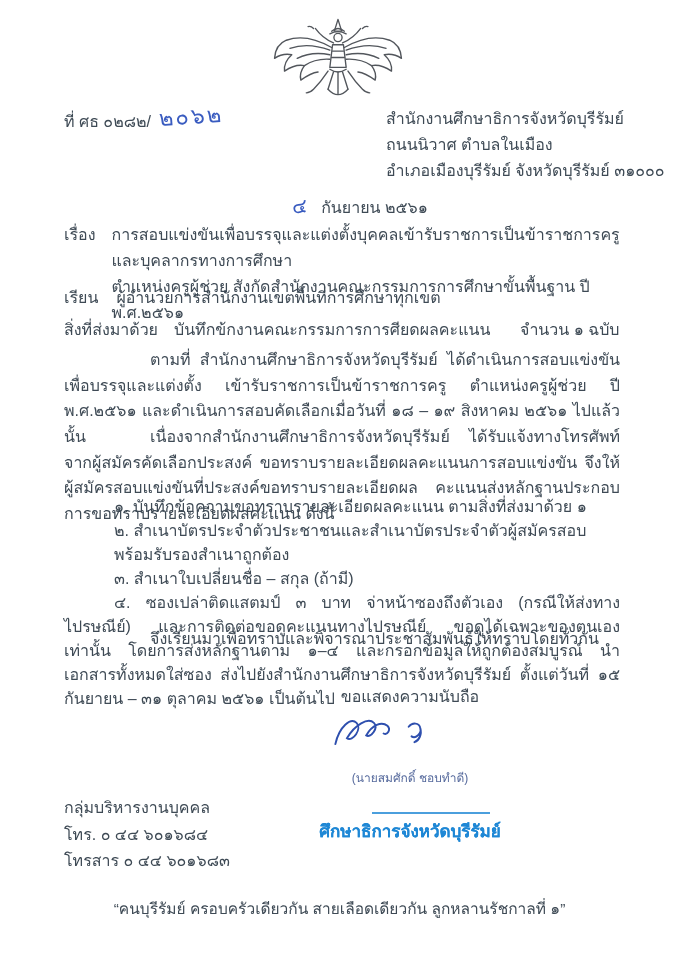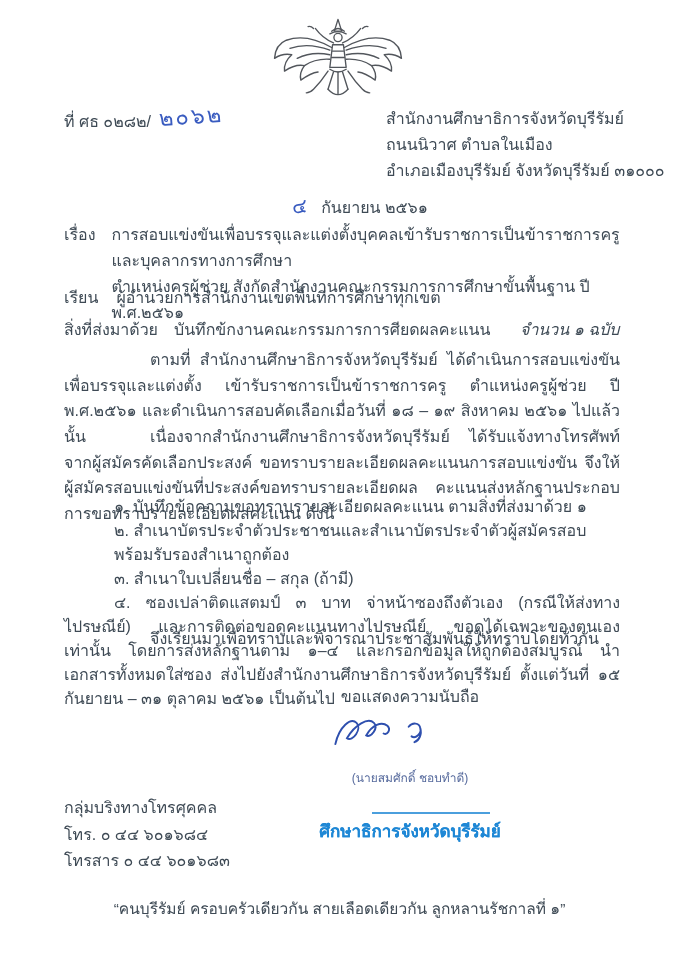--- a/index.html
+++ b/index.html
@@ -38,21 +38,21 @@
   
   .row{left:64px;display:flex;}
   .row .label{flex:0 0 auto;margin-right:14px;}
   .subject{top:222px;width:572px;}
   .subject .label{margin-right:16px;}
   .subject-text{line-height:26px;}
   .to{top:285px;}
   .to .label{margin-right:18px;}
   .enclosure{top:317px;width:556px;position:absolute;}
   .enclosure .label{margin-right:16px;}
-  .enclosure .count{position:absolute;left:456px;top:0;white-space:nowrap;font-style:italic;}
+  .enclosure .count{position:absolute;left:456px;top:0;white-space:nowrap;}
   
   .para{
     left:64px;width:556px;
     margin:0;
     line-height:25.5px;
     text-indent:86px;
     text-align:justify;
   }
   .p1{top:347px;}
   .p2{top:424px;}
@@ -170,19 +170,19 @@
     <svg viewBox="0 0 140 50" fill="none" stroke="#2e4fae" stroke-width="2" stroke-linecap="round">
       <path d="M18 36 C22 18 34 8 40 14 C46 20 36 34 30 30 C38 16 52 8 58 14 C63 19 55 30 50 27 C56 16 66 12 72 17 C76 21 72 27 68 25"></path>
       <path d="M94 18 C98 13 105 14 106 19 C108 25 101 31 97 28 M106 19 C108 26 105 32 100 34"></path>
     </svg>
   </div>
 
   <div class="abs stamp-name">(นายสมศักดิ์  ชอบทำดี)</div>
   <div class="abs stamp-title">ศึกษาธิการจังหวัดบุรีรัมย์</div>
   <div class="abs stamp-underline"></div>
 
-  <div class="abs dept">กลุ่มบริงทางโทรศุคคล</div>
+  <div class="abs dept">กลุ่มบริหารงานบุคคล</div>
   <div class="abs tel">โทร.  ๐ ๔๔ ๖๐๑๖๘๔</div>
   <div class="abs fax">โทรสาร ๐ ๔๔ ๖๐๑๖๘๓</div>
 
   <div class="abs quote">“คนบุรีรัมย์ ครอบครัวเดียวกัน  สายเลือดเดียวกัน ลูกหลานรัชกาลที่ ๑”</div>
 
 </div>
 
 </body></html>

